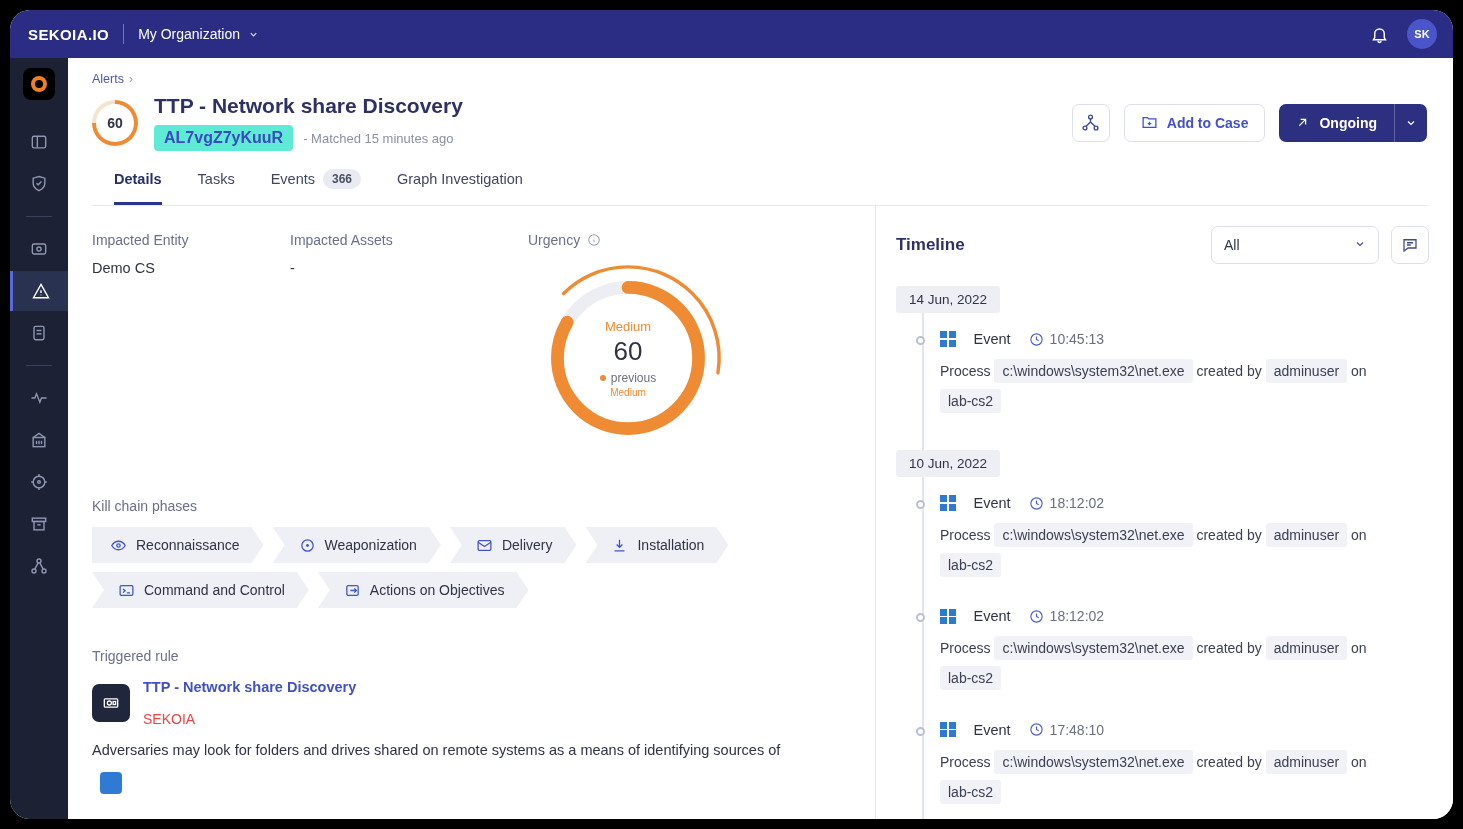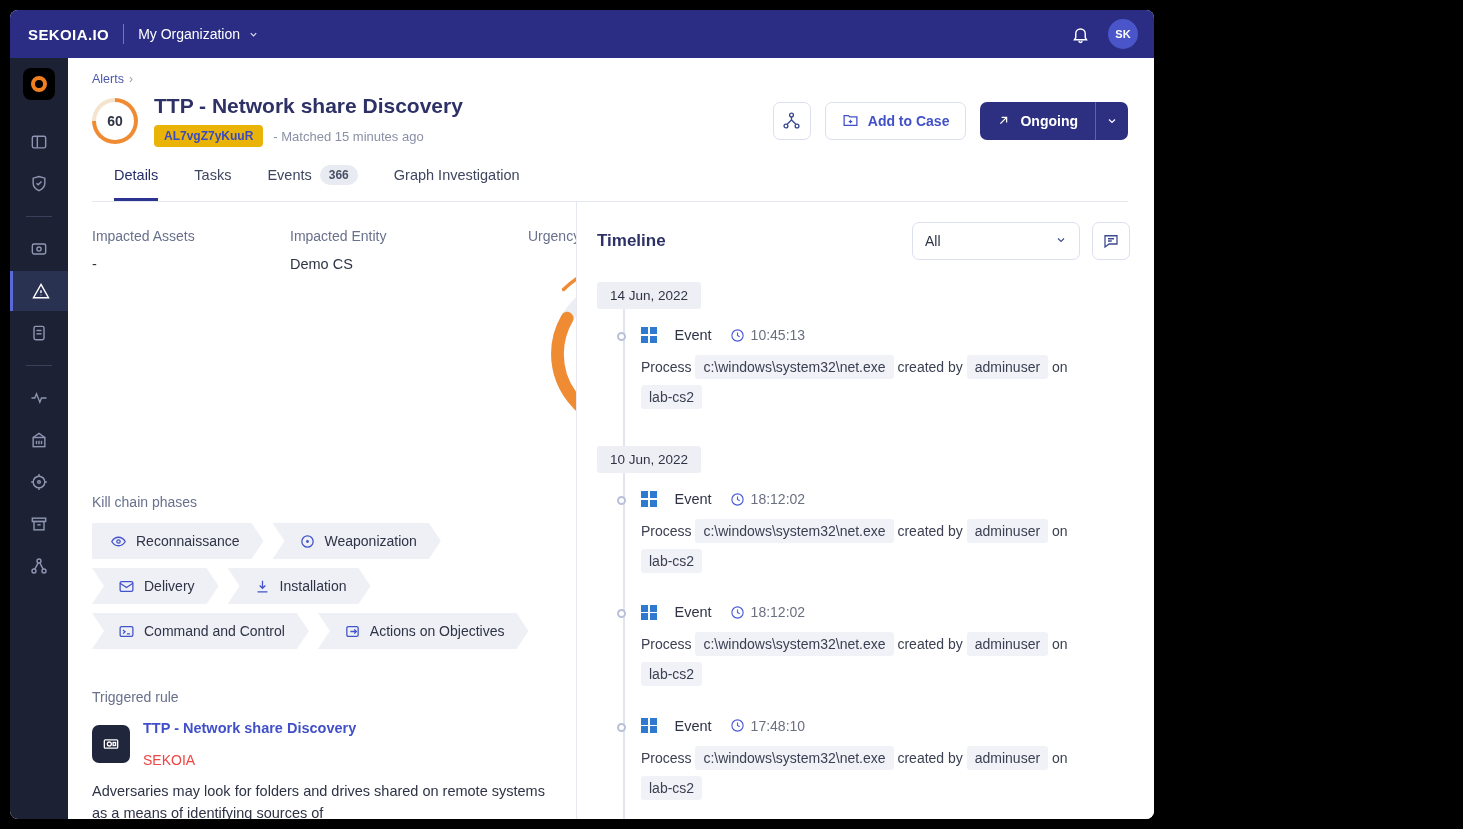--- a/index.html
+++ b/index.html
@@ -3,22 +3,22 @@
 <meta charset="utf-8">
 <style>
   * { box-sizing: border-box; margin: 0; padding: 0; }
   html,body { width:100%; height:100%; }
   body {
     background:#000;
     font-family:"Liberation Sans", sans-serif;
     -webkit-font-smoothing:antialiased;
   }
   .frame {
-    width:1144px; height:809px; margin:10px;
-    border-radius:8px; overflow:hidden;
+    width:1443px; height:809px; margin:10px;
+    border-radius:20px; overflow:hidden;
     background:#fff; display:flex; flex-direction:column;
   }
 
   
   .topbar {
     height:48px; flex:0 0 48px; background:#2b2d85;
     display:flex; align-items:center; padding:0 16px 0 18px; gap:14px;
   }
   .brand { color:#fff; font-weight:700; font-size:15px; letter-spacing:.4px; }
   .topbar-sep { width:1px; height:20px; background:rgba(255,255,255,.35); }
@@ -66,21 +66,21 @@
   .score-ring::before {
     content:""; position:absolute; inset:4px; background:#fff; border-radius:50%;
   }
   .score-ring span {
     position:absolute; inset:0; display:flex; align-items:center; justify-content:center;
     font-size:14px; font-weight:700; color:#2f3445;
   }
   h1.page-title { font-size:21px; font-weight:700; color:#2d3166; }
   .title-meta { display:flex; align-items:center; gap:10px; margin-top:7px; }
   .chip-id {
-    background:#eab308; color:#3a4ac0; font-size:12px; font-weight:700;
+    background:#5eead4; color:#3a4ac0; font-size:16px; font-weight:700;
     padding:4px 10px; border-radius:4px; cursor:pointer;
   }
   .matched { font-size:13px; color:#8a90a5; }
   .header-actions { margin-left:auto; display:flex; align-items:center; gap:14px; }
   .icon-btn {
     width:38px; height:38px; border:1px solid #dcdfee; border-radius:7px; background:#fff;
     display:flex; align-items:center; justify-content:center; cursor:pointer;
   }
   .btn-outline {
     height:38px; border:1px solid #dcdfee; border-radius:7px; background:#fff;
@@ -99,21 +99,21 @@
 
   
   .tabs {
     display:flex; gap:36px; margin-top:18px; padding-left:22px;
     border-bottom:1px solid #e6e8f0;
   }
   .tab {
     padding-bottom:13px; font-size:14.5px; color:#3f4660; cursor:pointer;
     display:flex; align-items:center; gap:8px; border-bottom:3px solid transparent;
   }
-  .tab.active { color:#272e68; font-weight:400; border-bottom-color:#2d3490; }
+  .tab.active { color:#272e68; font-weight:700; border-bottom-color:#2d3490; }
   .tab-badge {
     background:#e9ebf3; color:#4a5064; font-size:12px; font-weight:600;
     padding:3px 9px; border-radius:10px;
   }
 
   
   .content { flex:1; display:flex; min-height:0; overflow:hidden; }
   .details { flex:1; padding:26px 28px 0 24px; overflow:hidden; }
 
   .facts { display:grid; grid-template-columns:198px 238px 150px 1fr; }
@@ -369,26 +369,26 @@
             </div>
         </div>
       </div>
 
       <div class="content">
 
         <section class="details">
 
           <div class="facts">
             <div>
+              <div class="fact-label">Impacted Entity</div>
+              <div class="fact-value">Demo CS</div>
+            </div>
+            <div>
               <div class="fact-label">Impacted Assets</div>
               <div class="fact-value">-</div>
-            </div>
-            <div>
-              <div class="fact-label">Impacted Entity</div>
-              <div class="fact-value">Demo CS</div>
             </div>
             <div>
               <div class="fact-label">
                 <span>Urgency</span>
                 <svg width="14" height="14" viewBox="0 0 24 24" fill="none" stroke="#9aa1b5" stroke-width="1.8">
                     <circle cx="12" cy="12" r="9"></circle>
                     <line x1="12" y1="11" x2="12" y2="16"></line>
                     <line x1="12" y1="7.5" x2="12" y2="8"></line>
                   </svg>
               </div>

